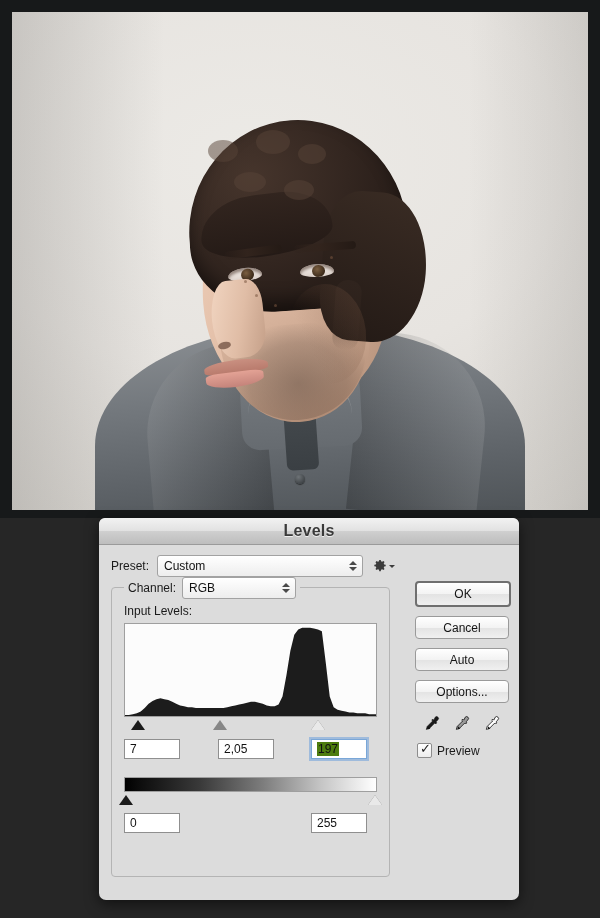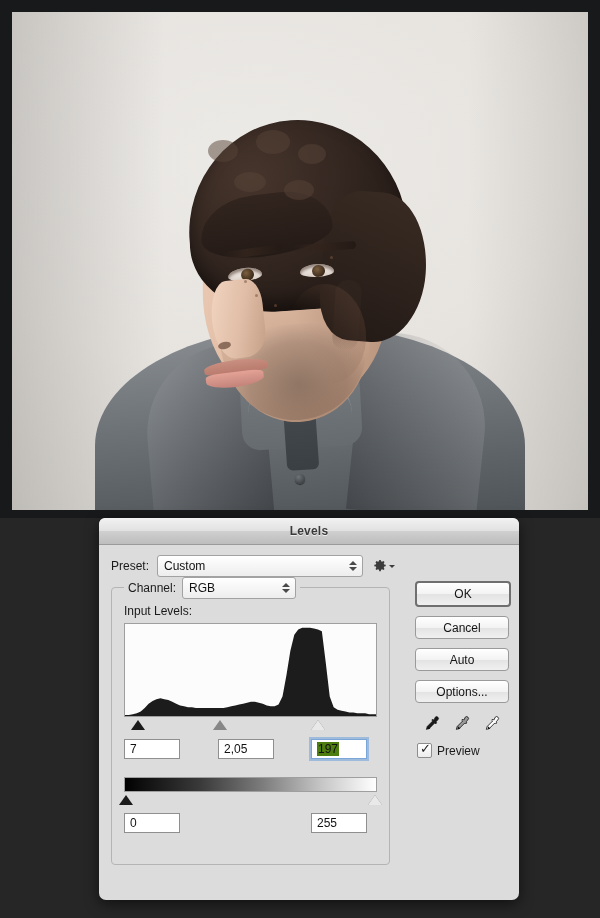--- a/index.html
+++ b/index.html
@@ -239,21 +239,21 @@
     color:#1a1a1a;
   }
   #titlebar{
     height:26px;
     background:linear-gradient(180deg,#f2f2f2 0%,#e2e2e2 48%,#cfcfcf 52%,#bdbdbd 100%);
     border-bottom:1px solid #9a9a9a;
     display:flex;align-items:center;justify-content:center;
     border-radius:6px 6px 0 0;
   }
   #titlebar .ttl{
-    font-size:12px;color:#3a3a3a;font-weight:bold;letter-spacing:.2px;
+    font-size:16px;color:#3a3a3a;font-weight:bold;letter-spacing:.2px;
     text-shadow:0 1px 0 rgba(255,255,255,.7);
   }
 
   #body{position:relative;padding:10px 12px 0 12px;}
 
   .row{display:flex;align-items:center;}
   .lbl{font-size:12px;color:#1a1a1a;}
 
   
   .popup{
@@ -287,21 +287,21 @@
   }
   .gear-svg{display:block;}
   .gear-tri{width:0;height:0;border-left:3px solid transparent;border-right:3px solid transparent;border-top:3px solid #3c3c3c;}
 
   
   #groupbox{
     position:relative;
     border:1px solid #b4b4b4;
     border-radius:4px;
     margin-top:4px;
-    padding:16px 12px 12px 12px;
+    padding:16px 12px 24px 12px;
     width:253px;
     box-sizing:content-box;
     height:248px;
   }
   #channel-row{
     position:absolute;left:12px;top:-11px;
     background:#dcdcdc;padding:0 4px;
     display:flex;align-items:center;
   }
   #channel-label{margin-right:6px;}

